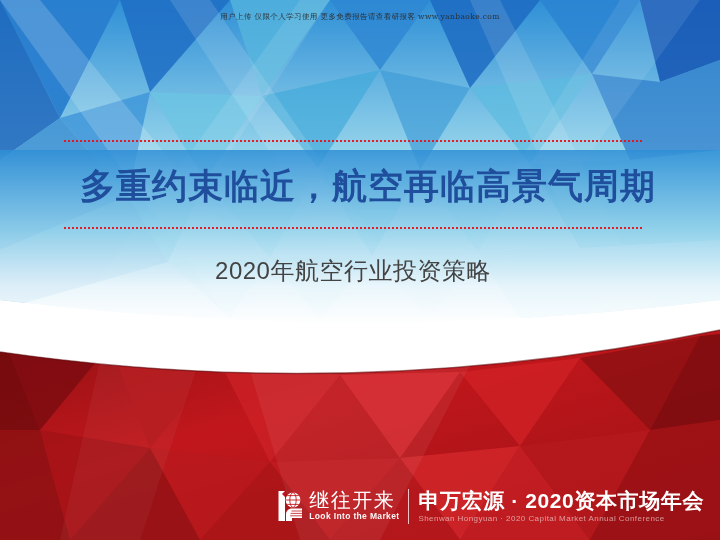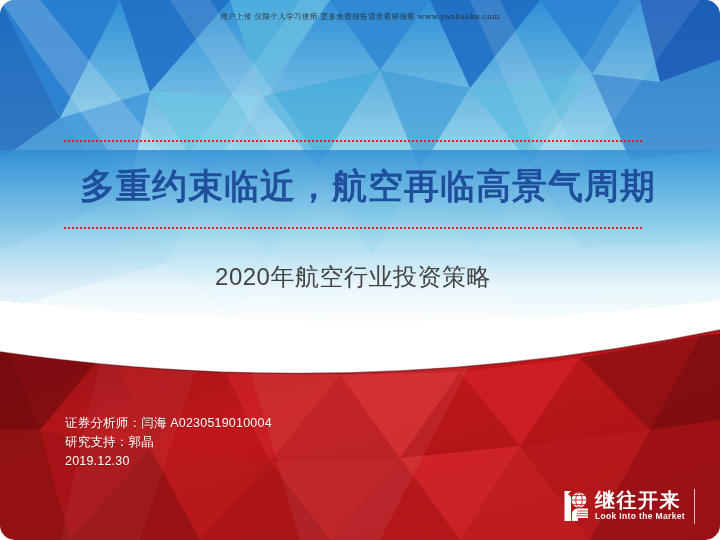--- a/index.html
+++ b/index.html
@@ -3,21 +3,20 @@
 <meta charset="utf-8">
 <style>
   html,body{margin:0;padding:0;background:#fff;}
   body{font-family:"Liberation Sans","DejaVu Sans",sans-serif;}
 
   .slide{
     position:relative;
     width:720px;height:540px;
     overflow:hidden;
     background:#ffffff;
-    border-radius:15px;
   }
 
   
   .bg-svg{position:absolute;left:0;top:0;width:720px;height:540px;display:block;}
 
   
   .watermark{
     position:absolute;
     left:0;right:0;top:12px;
     text-align:center;
@@ -46,21 +45,21 @@
     padding:8px 0 6px 0;
     text-align:center;
     font-size:35px;
     font-weight:bold;
     letter-spacing:1px;
     color:#1f4e9c;
     line-height:1.12;
     white-space:nowrap;
   }
   .sub-title{
-    margin:16px;
+    margin:10px;
     padding-top:16px;
     text-align:center;
     font-size:24px;
     font-weight:normal;
     color:#434343;
     letter-spacing:.5px;
     white-space:nowrap;
   }
 
   
@@ -93,21 +92,21 @@
   .logo-mark{
     width:27px;height:32px;
     margin-right:5px;
     flex:0 0 auto;
   }
   .brand-left-text{
     display:flex;flex-direction:column;
     justify-content:center;
   }
   .brand-cn{
-    font-size:20px;font-weight:bold;color:#ffffff;
+    font-size:20px;font-weight:normal;color:#ffffff;
     letter-spacing:1.5px;line-height:21px;white-space:nowrap;
   }
   .brand-en{
     font-size:8.5px;font-weight:bold;color:#ffffff;
     letter-spacing:.35px;line-height:11px;white-space:nowrap;
     opacity:.96;
   }
   .divider{
     width:1px;height:35px;
     background:rgba(255,255,255,.75);
@@ -227,25 +226,20 @@
 
   <div class="watermark">用户上传 仅限个人学习使用 更多免费报告请查看研报客 www.yanbaoke.com</div>
 
   <div class="title-block">
     <div class="dotline"></div>
     <h1 class="main-title">多重约束临近，航空再临高景气周期</h1>
     <div class="dotline"></div>
     <h2 class="sub-title">2020年航空行业投资策略</h2>
   </div>
 
-  <div class="credits">
-    <div>证券分析师：闫海 A0230519010004</div>
-    <div>研究支持：郭晶</div>
-    <div>2019.12.30</div>
-  </div>
 
   <div class="logo-lockup">
 
     <div class="brand-left">
       <svg class="logo-mark" viewBox="0 0 27 32">
 
         <path d="M1.5,1 L8,1 L8,31 L1.5,31 Z" fill="#ffffff"></path>
         <path d="M8,1 L8,7 L5,4 Z" fill="#c4161c"></path>
 
         <circle cx="16" cy="10" r="7.4" fill="#ffffff"></circle>
@@ -264,16 +258,20 @@
         </g>
       </svg>
       <div class="brand-left-text">
         <div class="brand-cn">继往开来</div>
         <div class="brand-en">Look Into the Market</div>
       </div>
     </div>
 
     <div class="divider"></div>
 
+    <div class="brand-right">
+      <div class="conf-cn">申万宏源 · 2020资本市场年会</div>
+      <div class="conf-en">Shenwan Hongyuan · 2020 Capital Market Annual Conference</div>
+    </div>
 
   </div>
 
 </div>
 
 </body></html>

